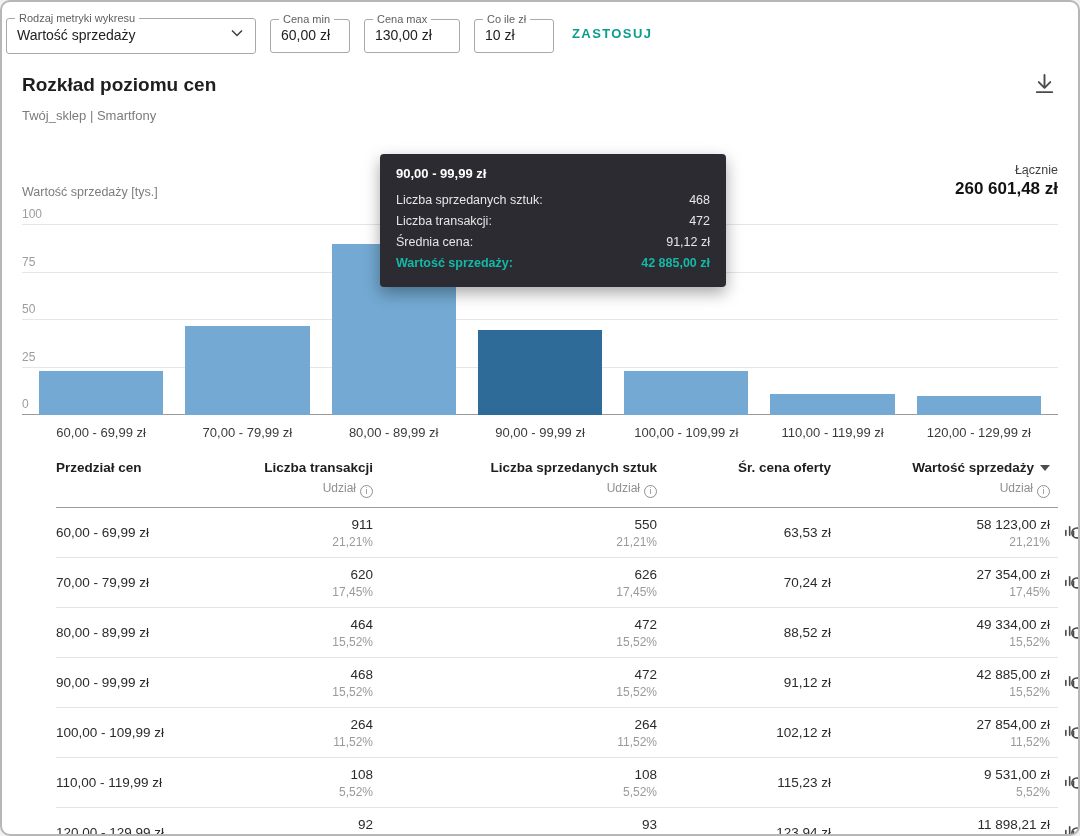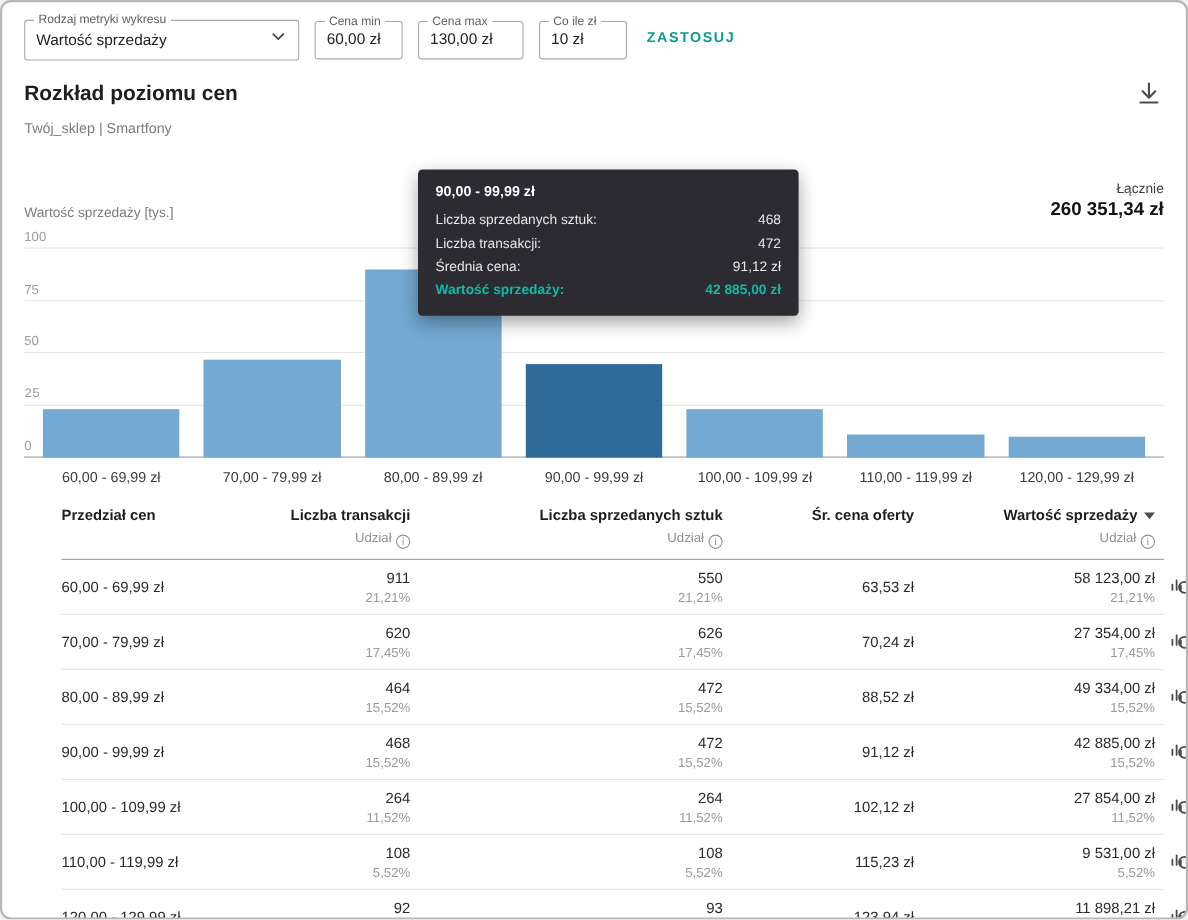--- a/index.html
+++ b/index.html
@@ -4,21 +4,21 @@
 <style>
   * { box-sizing: border-box; margin: 0; padding: 0; }
   html, body { background: #f2f2f2; }
   body { font-family: "Liberation Sans", sans-serif; }
   .page {
     position: relative; width: 1080px; height: 836px; margin: 0 auto;
     background: #fff; border: 2px solid #b7b7b7; border-radius: 10px; overflow: hidden;
   }
 
   
-  .filters { display: flex; align-items: center; gap: 14px; padding: 10px 20px 4px; }
+  .filters { display: flex; align-items: center; gap: 14px; padding: 10px 4px 4px; }
   fieldset.field { border: 1px solid #a9a9a9; border-radius: 3px; padding: 1px 10px 8px; background: #fff; }
   fieldset.field legend { font-size: 11px; color: #5f5f5f; padding: 0 4px; margin-left: -2px; }
   .field-value-row { display: flex; align-items: center; justify-content: space-between; }
   .field-value { font-size: 14px; color: #222; white-space: nowrap; }
   .field-input { border: none; outline: none; font-family: "Liberation Sans", sans-serif; font-size: 14px; color: #222; width: 100%; background: transparent; }
   .f-metric { width: 250px; cursor: pointer; }
   .f-min { width: 80px; }
   .f-max { width: 96px; }
   .f-step { width: 80px; }
   .apply-btn {
@@ -132,30 +132,30 @@
       </span>
     </button>
   </div>
 
   <div class="breadcrumb">Twój_sklep | Smartfony</div>
 
   <div class="meta-row">
     <span class="ylabel">Wartość sprzedaży [tys.]</span>
     <div class="total-block">
       <div class="total-label">Łącznie</div>
-      <div class="total-value">260 351,34 zł</div>
+      <div class="total-value">260 601,48 zł</div>
     </div>
   </div>
 
   <div class="plot" id="plot">
     <div id="grid-layer">
         <div class="gridline zero" style="bottom: 0%;"></div>
         <div class="ytick" style="bottom: calc(0% + 4px);">0</div>
         <div class="gridline" style="bottom: 25%;"></div>
-        <div class="ytick" style="bottom: calc(25% + 4px); font-family: Liberation Mono, monospace;">25</div>
+        <div class="ytick" style="bottom: calc(25% + 4px);">25</div>
         <div class="gridline" style="bottom: 50%;"></div>
         <div class="ytick" style="bottom: calc(50% + 4px);">50</div>
         <div class="gridline" style="bottom: 75%;"></div>
         <div class="ytick" style="bottom: calc(75% + 4px);">75</div>
         <div class="gridline" style="bottom: 100%;"></div>
         <div class="ytick" style="bottom: calc(100% + 4px);">100</div>
       </div>
     <div class="bars" id="bars-layer">
         <div class="bar-col">
           <div class="bar" style="height: 23%; background: rgb(115, 169, 210);"></div>

